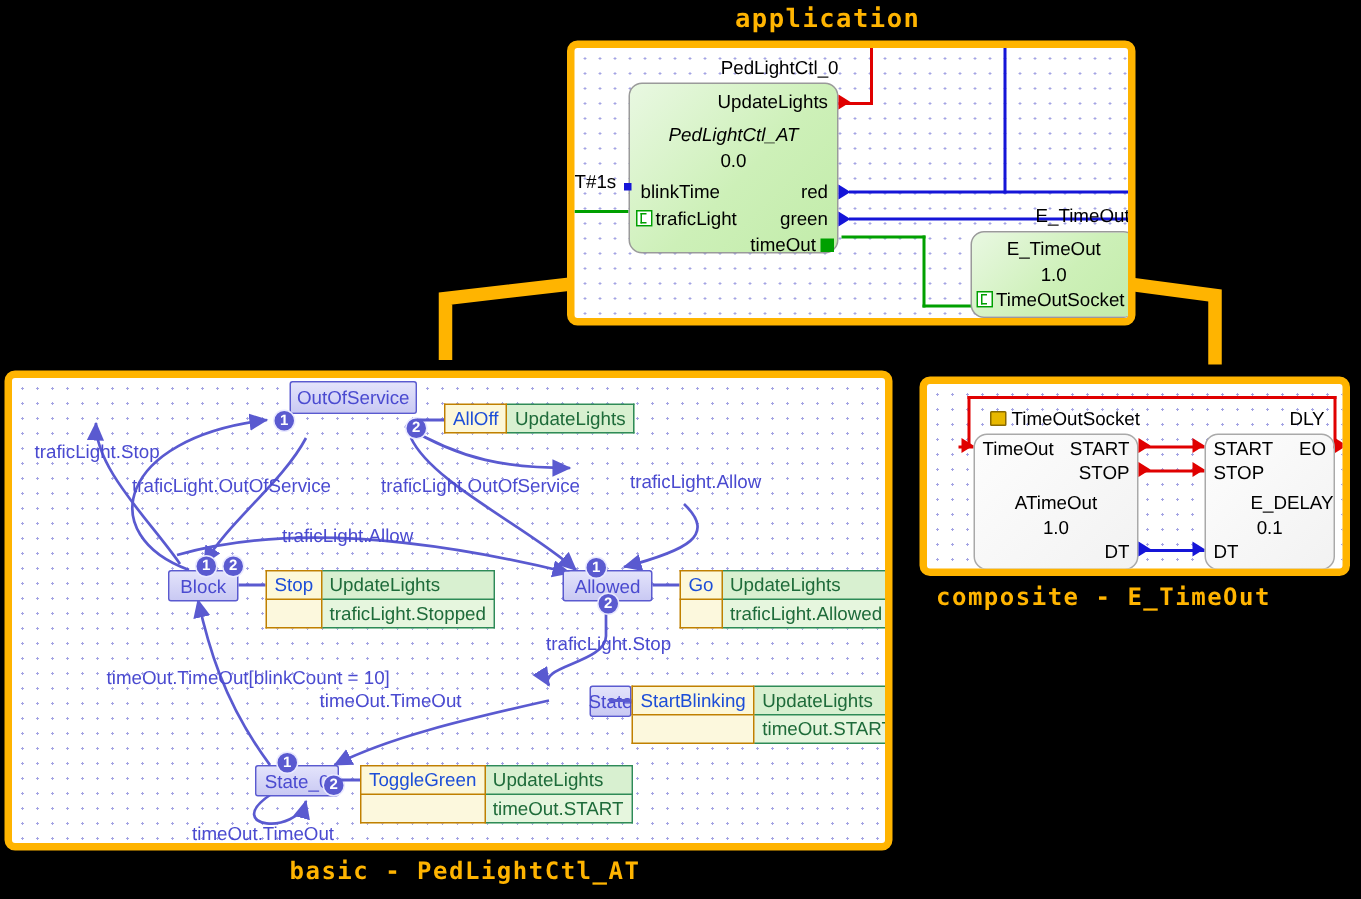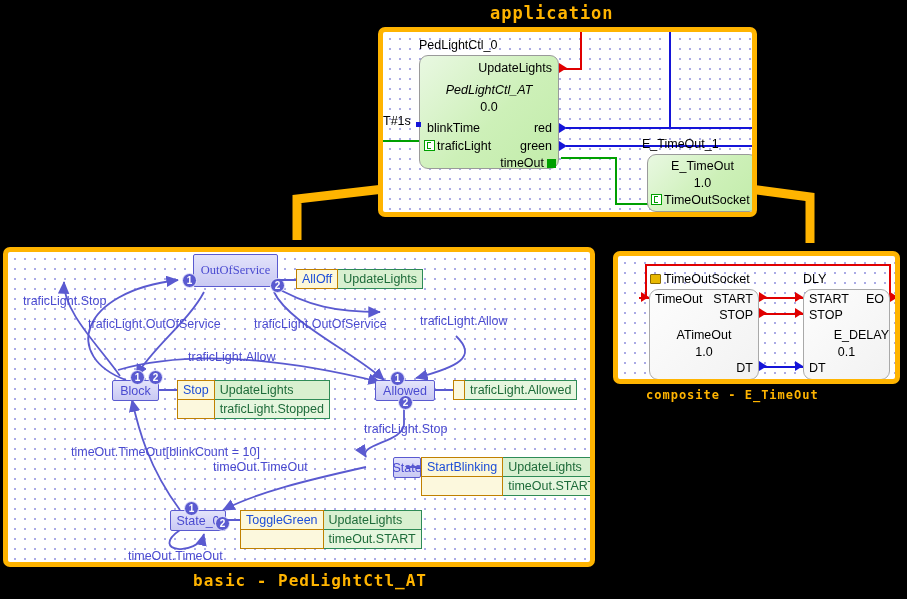--- a/index.html
+++ b/index.html
@@ -17,21 +17,21 @@
   .grid{position:absolute;inset:0;
         background-image:radial-gradient(#5a5acd 0.7px, transparent 0.8px);
         background-size:10px 10px;background-position:2px 2px;opacity:.55;}
   .layer{position:absolute;inset:0;}
 
   
   .fb{position:absolute;box-sizing:border-box;
       background:linear-gradient(135deg,#e9f8e2 0%,#cdf0b8 55%,#c2ecaa 100%);
       border:1px solid #9a9a9a;border-radius:9px;}
   .fb-name{position:absolute;color:#000;font-size:12.5px;white-space:nowrap;
-           text-align:left;}
+           text-align:right;}
   .fb-type{position:absolute;width:100%;text-align:center;color:#000;
            font-size:12.5px;white-space:nowrap;}
   .port{position:absolute;font-size:12.5px;color:#000;white-space:nowrap;}
   .port.r{text-align:right;}
   .ext{position:absolute;font-size:12.5px;color:#000;white-space:nowrap;}
 
   .pin{position:absolute;width:0;height:0;}
   .pin.ev-out{border-top:5px solid transparent;border-bottom:5px solid transparent;
               border-left:8px solid #E00000;}
   .pin.ev-in{border-top:5px solid transparent;border-bottom:5px solid transparent;
@@ -161,21 +161,21 @@
         <path d="M396,150 L396,172 C396,190 350,192 358,205"></path>
 
         <path d="M358,215 C300,228 250,240 215,258"></path>
 
         <path d="M172,278 C140,300 190,305 196,282"></path>
 
         <path d="M172,258 C140,215 130,175 124,148"></path>
       </g>
     </svg>
 
-    <div class="state" style="left:185px;top:2px;width:85px;height:33px;font-family:Liberation Serif, serif;">
+    <div class="state" style="left:185px;top:2px;width:85px;height:22px;">
       <span>OutOfService</span>
     </div>
     <div class="badge" style="left:174px;top:21px;">1</div>
     <div class="badge" style="left:262px;top:26px;">2</div>
 
     <div class="state" style="left:104px;top:128px;width:47px;height:21px;">
       <span>Block</span>
     </div>
     <div class="badge" style="left:122px;top:118px;">1</div>
     <div class="badge" style="left:140px;top:118px;">2</div>
@@ -219,20 +219,24 @@
       </tr>
       <tr>
         <td class="ac-alg empty"></td>
         <td class="ac-ev alt">traficLight.Stopped</td>
       </tr>
     </tbody>
       </table>
 
     <table class="act" style="left:445px;top:128px;">
       <tbody>
+          <tr>
+        <td class="ac-alg">Go</td>
+        <td class="ac-ev">UpdateLights</td>
+      </tr>
       <tr>
         <td class="ac-alg empty"></td>
         <td class="ac-ev alt">traficLight.Allowed</td>
       </tr>
     </tbody>
       </table>
 
     <table class="act" style="left:413px;top:205px;">
       <tbody>
           <tr>
@@ -313,13 +317,13 @@
       <div class="fb-type" style="top:55px;">0.1</div>
       <div class="port" style="left:5px;top:71px;">DT</div>
     </div>
     <div class="pin ev-in" style="left:177px;top:36px;"></div>
     <div class="pin ev-in" style="left:177px;top:52px;"></div>
     <div class="pin ev-out" style="left:272px;top:36px;"></div>
     <div class="pin d-in" style="left:177px;top:105px;"></div>
   </div>
 </div>
 
-<div class="panel-title" style="left:646px;top:388px;font-size:12px;">composite - E_TimeOut</div>
+<div class="panel-title" style="left:624px;top:388px;font-size:16px;">composite - E_TimeOut</div>
 
 </body></html>

